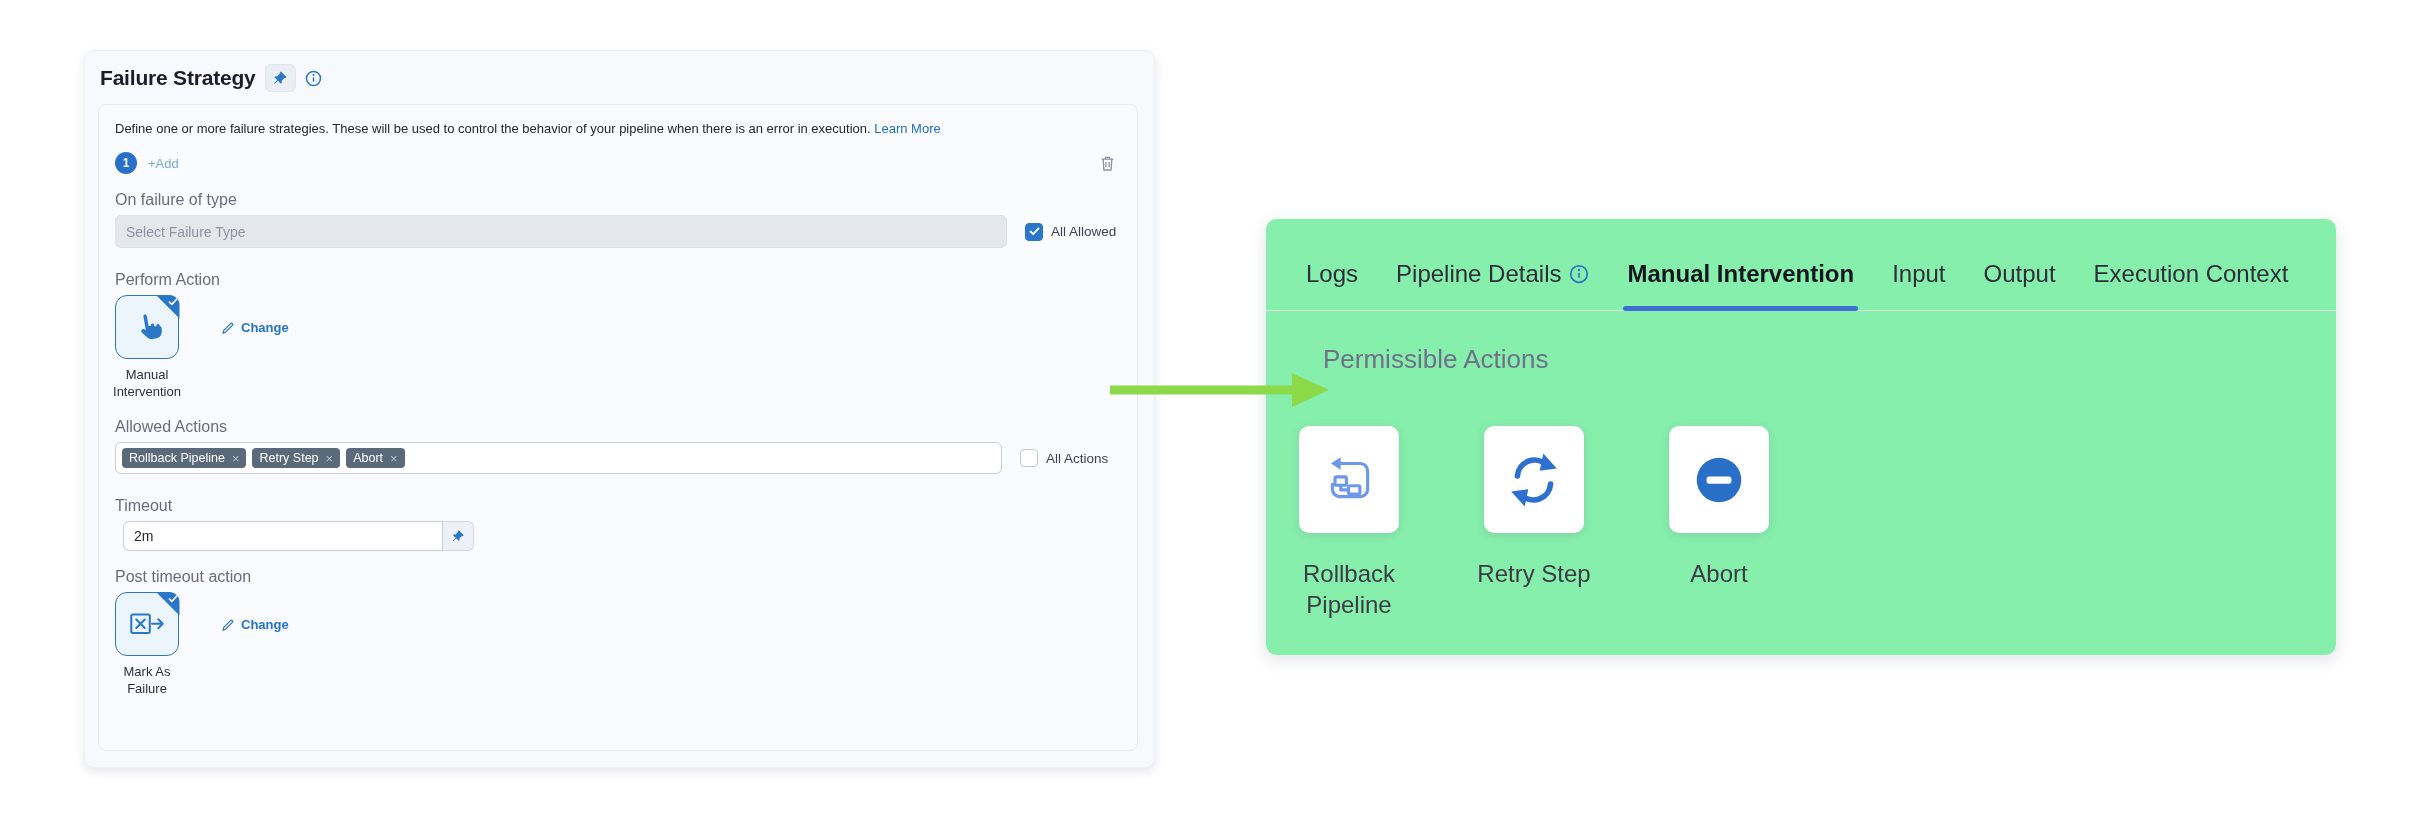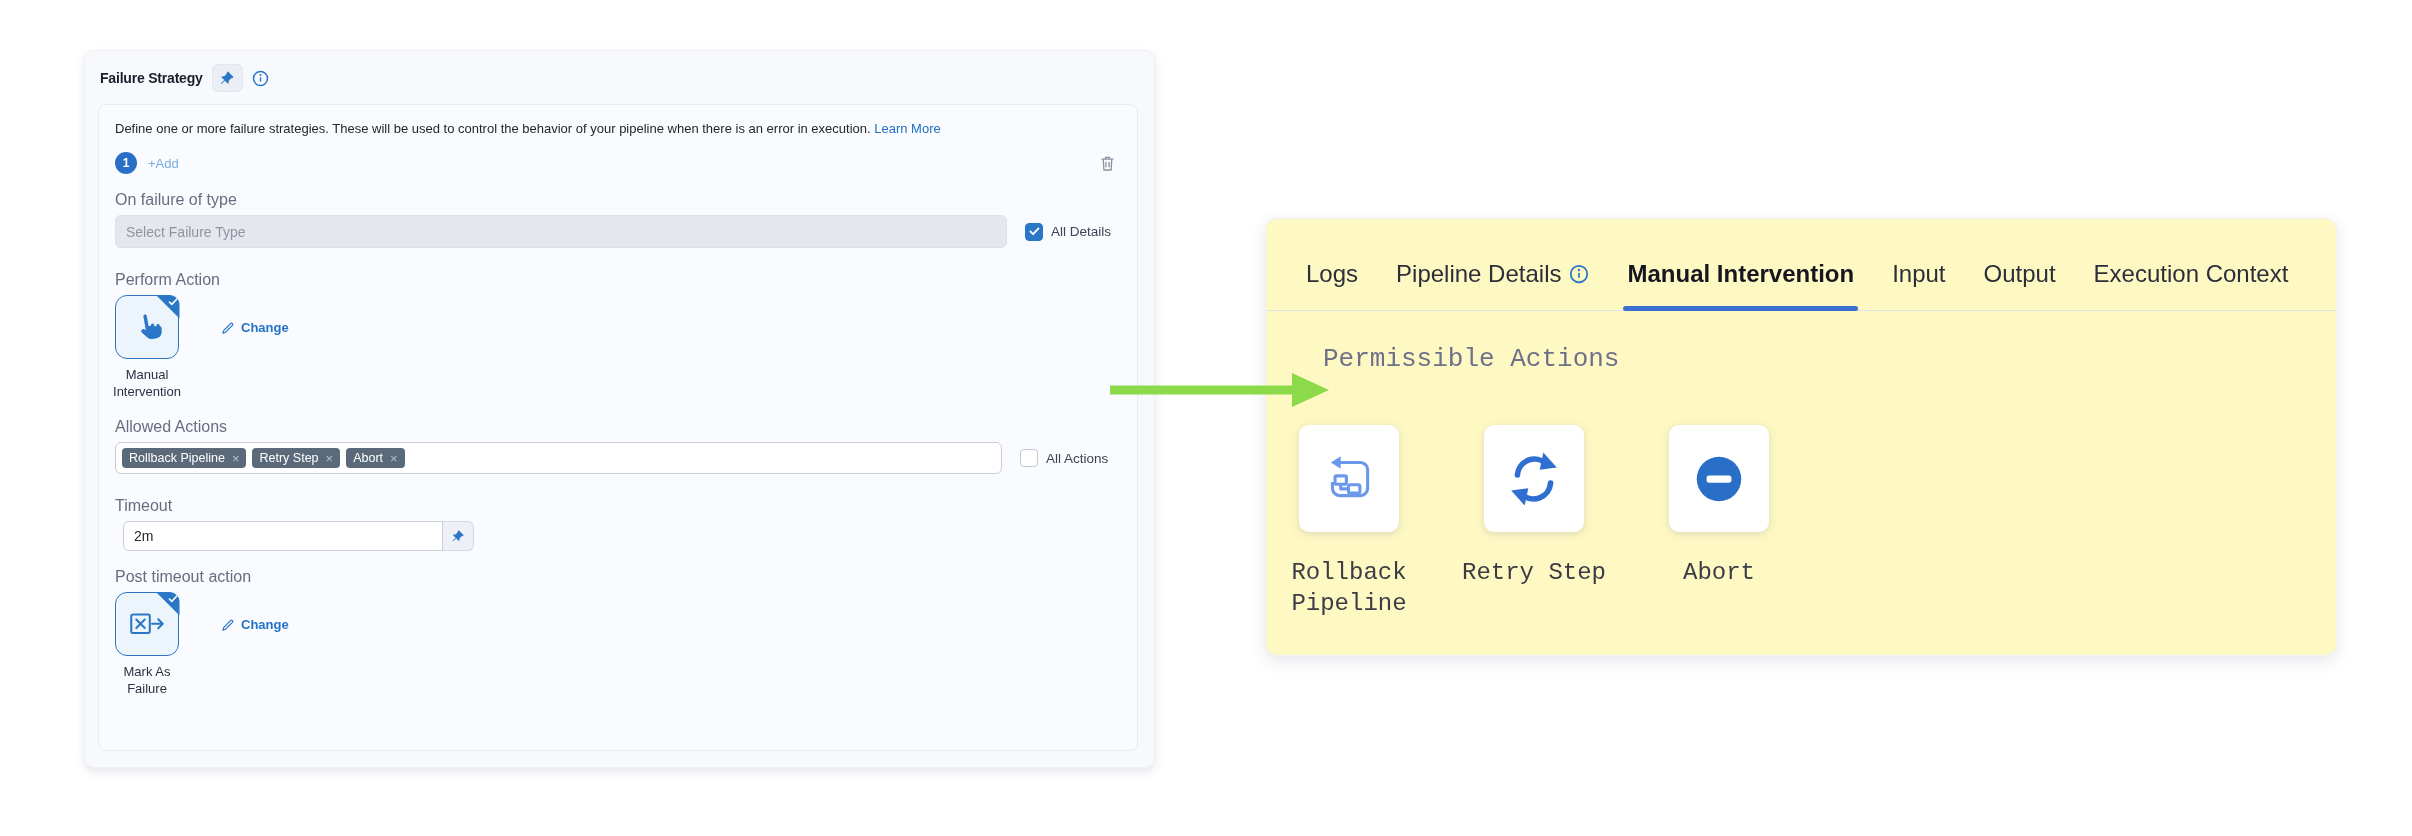--- a/index.html
+++ b/index.html
@@ -5,21 +5,21 @@
   * { margin:0; padding:0; box-sizing:border-box; }
   html,body { width:2412px; height:836px; background:#ffffff; overflow:hidden;
     font-family:"Liberation Sans","DejaVu Sans",sans-serif; }
   .canvas { position:relative; width:2412px; height:836px; }
 
   
   .left-card { position:absolute; left:84px; top:50px; width:1071px; height:718px;
     background:#f7f9fc; border:1px solid #eef1f6; border-radius:10px;
     box-shadow:0 4px 10px rgba(70,80,110,.14); }
   .lc-header { display:flex; align-items:center; gap:9px; padding:13px 0 0 15px; }
-  .lc-title { font-size:14px; font-weight:bold; color:#1c1d2b; letter-spacing:-.2px; }
+  .lc-title { font-size:21px; font-weight:bold; color:#1c1d2b; letter-spacing:-.2px; }
   .pin-btn { width:31px; height:28px; background:#eceef5; border:1px solid #e3e6ee;
     border-radius:6px; display:flex; align-items:center; justify-content:center; cursor:pointer; }
   .info-circ { display:inline-flex; align-items:center; justify-content:center; }
 
   .inner-card { position:absolute; left:13px; top:53px; right:16px; bottom:16px;
     background:#fafbfe; border:1px solid #e8ebf2; border-radius:8px; padding:16px; }
 
   .desc { font-size:13px; color:#24262f; line-height:16px; }
   .link { color:#1f6fc2; cursor:pointer; }
 
@@ -70,31 +70,31 @@
   .timeout-group { display:flex; margin-top:6px;padding-left:8px; }
   .timeout-input { width:320px; height:30px; background:#fff; border:1px solid #c9cdd8;
     border-radius:6px 0 0 6px; font-size:14px; color:#24262f; padding:0 10px;
     outline:none; font-family:inherit; }
   .timeout-pin { width:31px; height:30px; background:#eef0f7; border:1px solid #d5d9e2;
     border-left:none; border-radius:0 6px 6px 0; display:flex; align-items:center;
     justify-content:center; cursor:pointer; }
 
   
   .right-panel { position:absolute; left:1265px; top:218px; width:1072px; height:438px;
-    background:#fef9c3; border:1px solid #f0f0f6; border-radius:12px;
+    background:#86efac; border:1px solid #f0f0f6; border-radius:12px;
     box-shadow:0 5px 16px rgba(55,65,95,.13); }
   .tabbar { height:92px; border-bottom:1px solid #e2e3ea; display:flex;
     align-items:center; padding:18px 0 0 40px; gap:38px; }
   .tab { position:relative; font-size:24px; color:#2c2e3a; cursor:pointer;
     display:flex; align-items:center; gap:8px; white-space:nowrap; }
   .tab.active { font-weight:bold; color:#15161f; }
   .tab.active .tab-underline { position:absolute; left:-4px; right:-4px; bottom:-23px;
     height:5px; background:#3d6fd2; border-radius:3px; }
 
-  .rp-content { padding:33px 0 0 57px;font-family:Liberation Mono, monospace; }
+  .rp-content { padding:33px 0 0 57px; }
   .rp-heading { font-size:26px; color:#6f718a; }
   .cards-row { display:flex; gap:85px; margin-top:51px; margin-left:-24px; }
   .action-cell { width:100px; display:flex; flex-direction:column; align-items:center; }
   .action-card { width:100px; height:107px; background:#fff; border-radius:10px;
     box-shadow:0 2px 9px rgba(105,110,130,.22); display:flex; align-items:center;
     justify-content:center; cursor:pointer; }
   .action-label { margin-top:25px; width:150px; margin-left:0; text-align:center;
     font-size:24px; line-height:31px; color:#3b3c45; }
 
   .green-arrow { position:absolute; left:1108px; top:372px; z-index:5; }
@@ -140,21 +140,21 @@
 
       <div class="f-label">On failure of type</div>
       <div class="field-row">
         <input class="sel-input" readonly="" placeholder="Select Failure Type" style="">
         <div class="cb-group">
           <span class="cb checked">
             <svg width="11" height="9" viewBox="0 0 12 10">
               <path d="M1.5 5l3 3 6-6.5" stroke="#fff" stroke-width="2" fill="none" stroke-linecap="round" stroke-linejoin="round"></path>
             </svg>
           </span>
-          <span class="cb-label">All Details</span>
+          <span class="cb-label">All Allowed</span>
         </div>
       </div>
 
       <div class="f-label" style="margin-top:23px;">Perform Action</div>
       <div class="mini-card-row">
         <div class="mini-card-wrap">
           <div class="mini-card">
             <div class="fold">
               <svg width="10" height="8" viewBox="0 0 12 10">
                 <path d="M1.5 5l3 3 6-6.5" stroke="#fff" stroke-width="2" fill="none" stroke-linecap="round" stroke-linejoin="round"></path>

